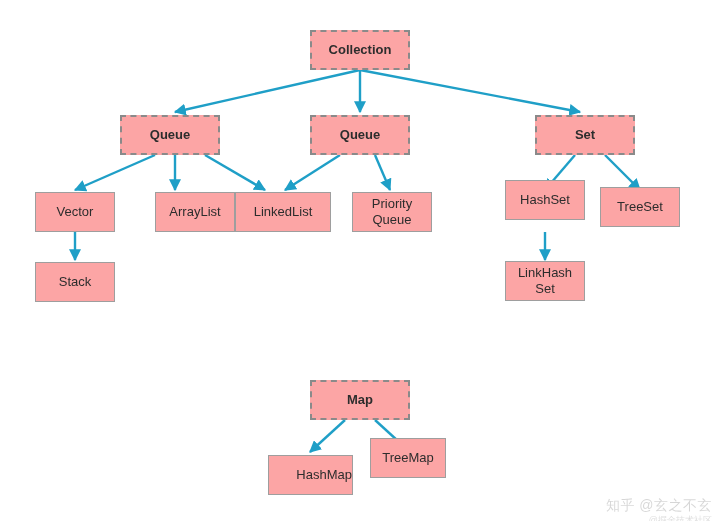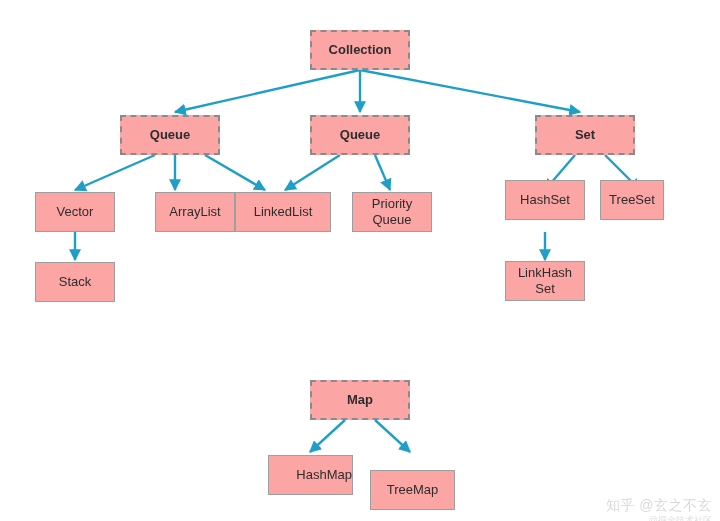--- a/index.html
+++ b/index.html
@@ -125,38 +125,38 @@
 </div>
 <div class="node class" style="left:235px; top:192px; width:96px; height:40px;">
   <span>LinkedList</span>
 </div>
 <div class="node class" style="left:352px; top:192px; width:80px; height:40px;">
   <span>Priority<br>Queue</span>
 </div>
 <div class="node class" style="left:505px; top:180px; width:80px; height:40px;">
   <span>HashSet</span>
 </div>
-<div class="node class" style="left:600px; top:180px; width:64px; height:40px;">
+<div class="node class" style="left:600px; top:187px; width:80px; height:40px;">
   <span>TreeSet</span>
 </div>
 
 <div class="node class" style="left:35px; top:262px; width:80px; height:40px;">
   <span>Stack</span>
 </div>
 <div class="node class" style="left:505px; top:261px; width:80px; height:40px;">
   <span>LinkHash<br>Set</span>
 </div>
 
 <div class="node interface" style="left:310px; top:380px; width:100px; height:40px;">
   <span>Map</span>
 </div>
 <div class="node class" style="left:268px; top:455px; width:85px; height:40px;justify-content:flex-end;">
   <span>HashMap</span>
 </div>
-<div class="node class" style="left:370px; top:438px; width:85px; height:40px;margin-top:32px;">
+<div class="node class" style="left:370px; top:438px; width:76px; height:40px;">
   <span>TreeMap</span>
 </div>
 
 <div class="watermark">
   <span>知乎 @玄之不玄</span>
 </div>
 <div class="watermark-sub">
   <span>@掘金技术社区</span>
 </div>
 

